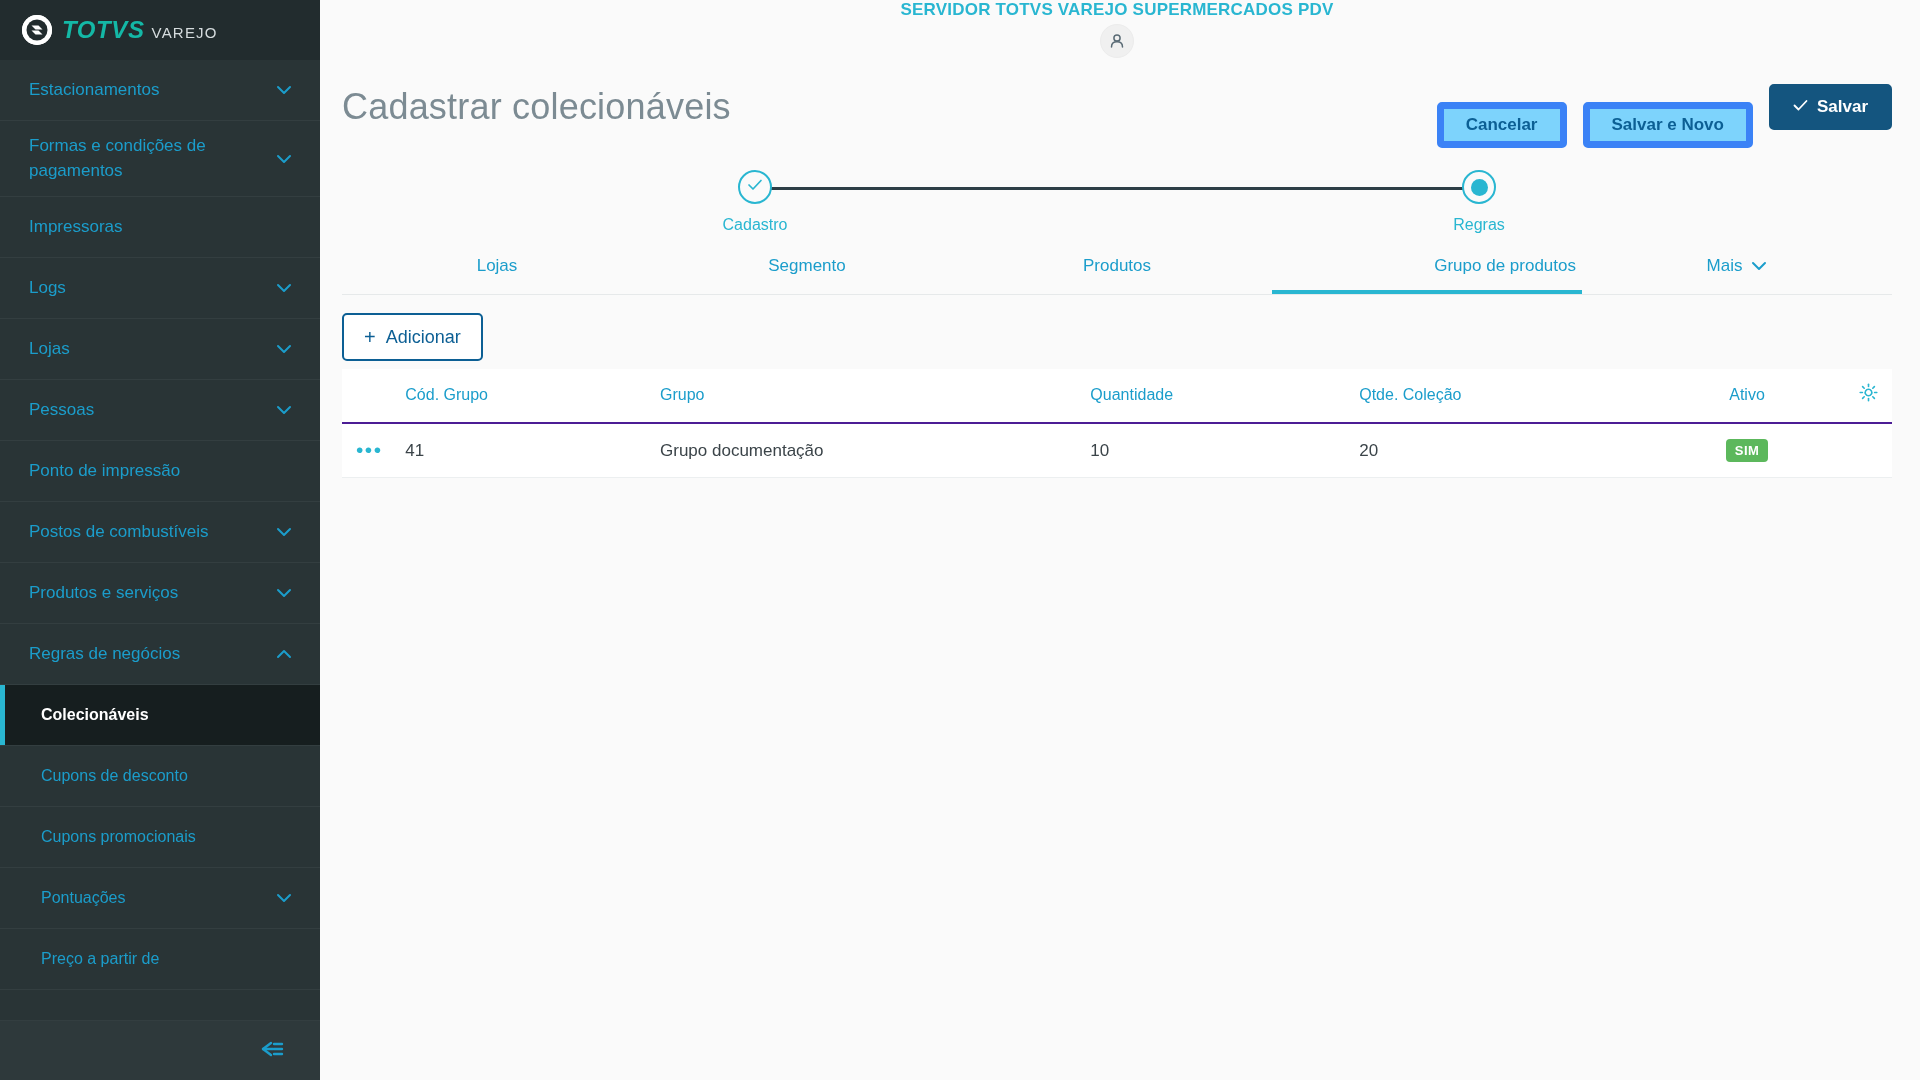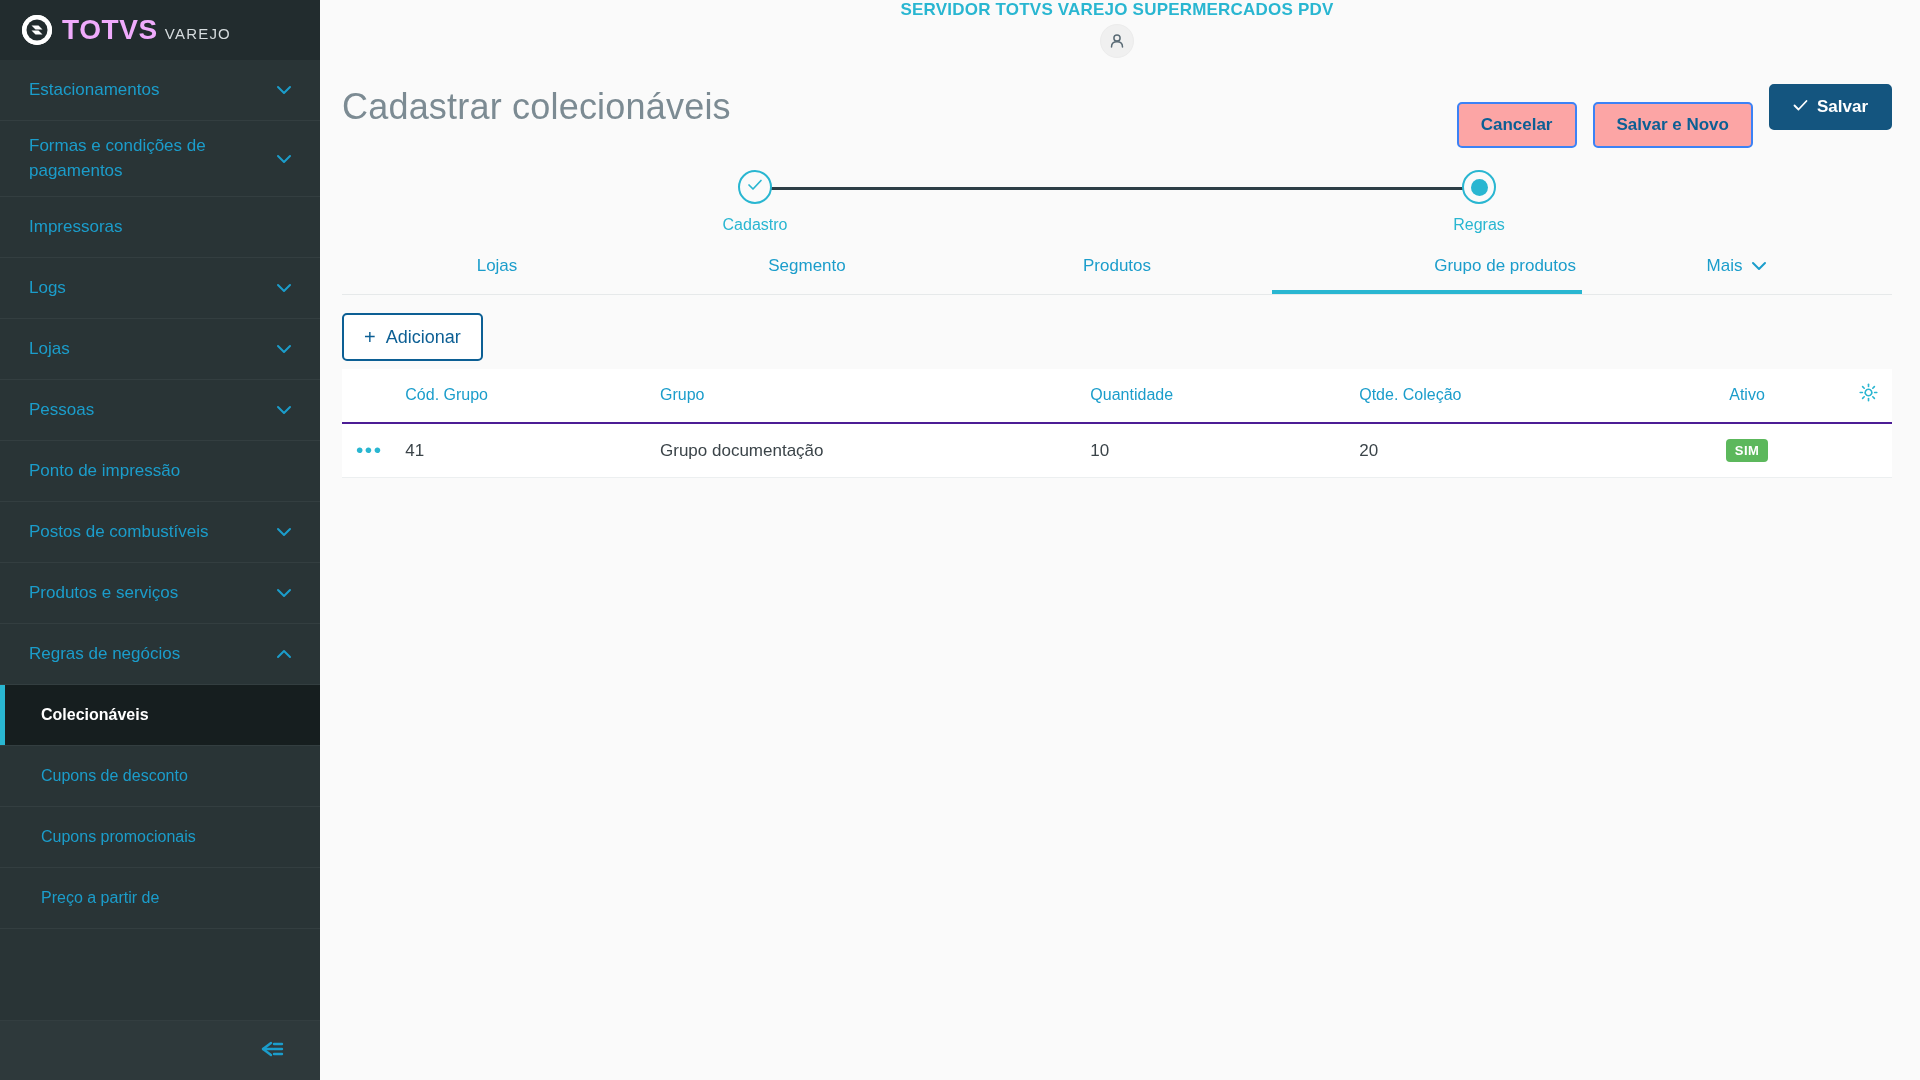--- a/index.html
+++ b/index.html
@@ -25,22 +25,23 @@
     padding-left: 22px; gap: 10px;
   }
   .brand-logo {
     width: 30px; height: 30px; border-radius: 50%;
     background: #ffffff;
     display: flex; align-items: center; justify-content: center;
   }
   .brand-logo svg { display:block; }
   .brand-text { display: flex; align-items: baseline; gap: 7px; }
   .brand-totvs {
-    color: #f0abfc; font-size: 28px; font-weight: bold;
+    color: #14b8a6; font-size: 24px; font-weight: bold;
     letter-spacing: 0.6px;
+    font-style: italic;
   }
   .brand-sub {
     color: #d6dcde; font-size: 15px; letter-spacing: 1.2px;
   }
 
   .nav { flex: 1; overflow: hidden; }
   .nav-item {
     min-height: 61px;
     display: flex; align-items: center;
     padding: 10px 28px 10px 29px;
@@ -118,21 +119,21 @@
   .btn {
     font-family: "Liberation Sans", sans-serif;
     font-size: 17px; font-weight: bold;
     border-radius: 5px;
     padding: 0 22px; height: 46px;
     display: inline-flex; align-items: center; gap: 9px;
     cursor: pointer;
     white-space: nowrap;
   }
   .btn-outline {
-    background: #fca5a5; color: #0c5f94; border: 2px solid #3b82f6; margin-top: 36px;
+    background: #7dd3fc; color: #0c5f94; border: 7px solid #3b82f6; margin-top: 36px;
   }
   .btn-primary {
     background: #14557f; color: #ffffff; border: 2px solid #14557f;
   }
 
   
   .stepper {
     margin: 22px 0 0 0;
     padding: 0 28px 0 22px;
     display: flex; justify-content: center;
@@ -324,20 +325,28 @@
           </span>
         </div>
         <div class="nav-item sub active">
           <span class="label">Colecionáveis</span>
         </div>
         <div class="nav-item sub">
           <span class="label">Cupons de desconto</span>
         </div>
         <div class="nav-item sub">
           <span class="label">Cupons promocionais</span>
+        </div>
+        <div class="nav-item sub">
+          <span class="label">Pontuações</span>
+          <span class="chev">
+            <svg width="16" height="16" viewBox="0 0 16 16">
+              <path d="M2 5 L8 11 L14 5" fill="none" stroke="#1b9dcb" stroke-width="2" stroke-linecap="round" stroke-linejoin="round"></path>
+            </svg>
+          </span>
         </div>
         <div class="nav-item sub">
           <span class="label">Preço a partir de</span>
         </div>
       </nav>
 
     <div class="sidebar-footer">
       <span class="collapse-btn">
         <svg width="26" height="20" viewBox="0 0 26 20">
           <path d="M12 4 L4 10 L12 16" fill="none" stroke="#1b9dcb" stroke-width="2.4" stroke-linecap="round" stroke-linejoin="round"></path>

